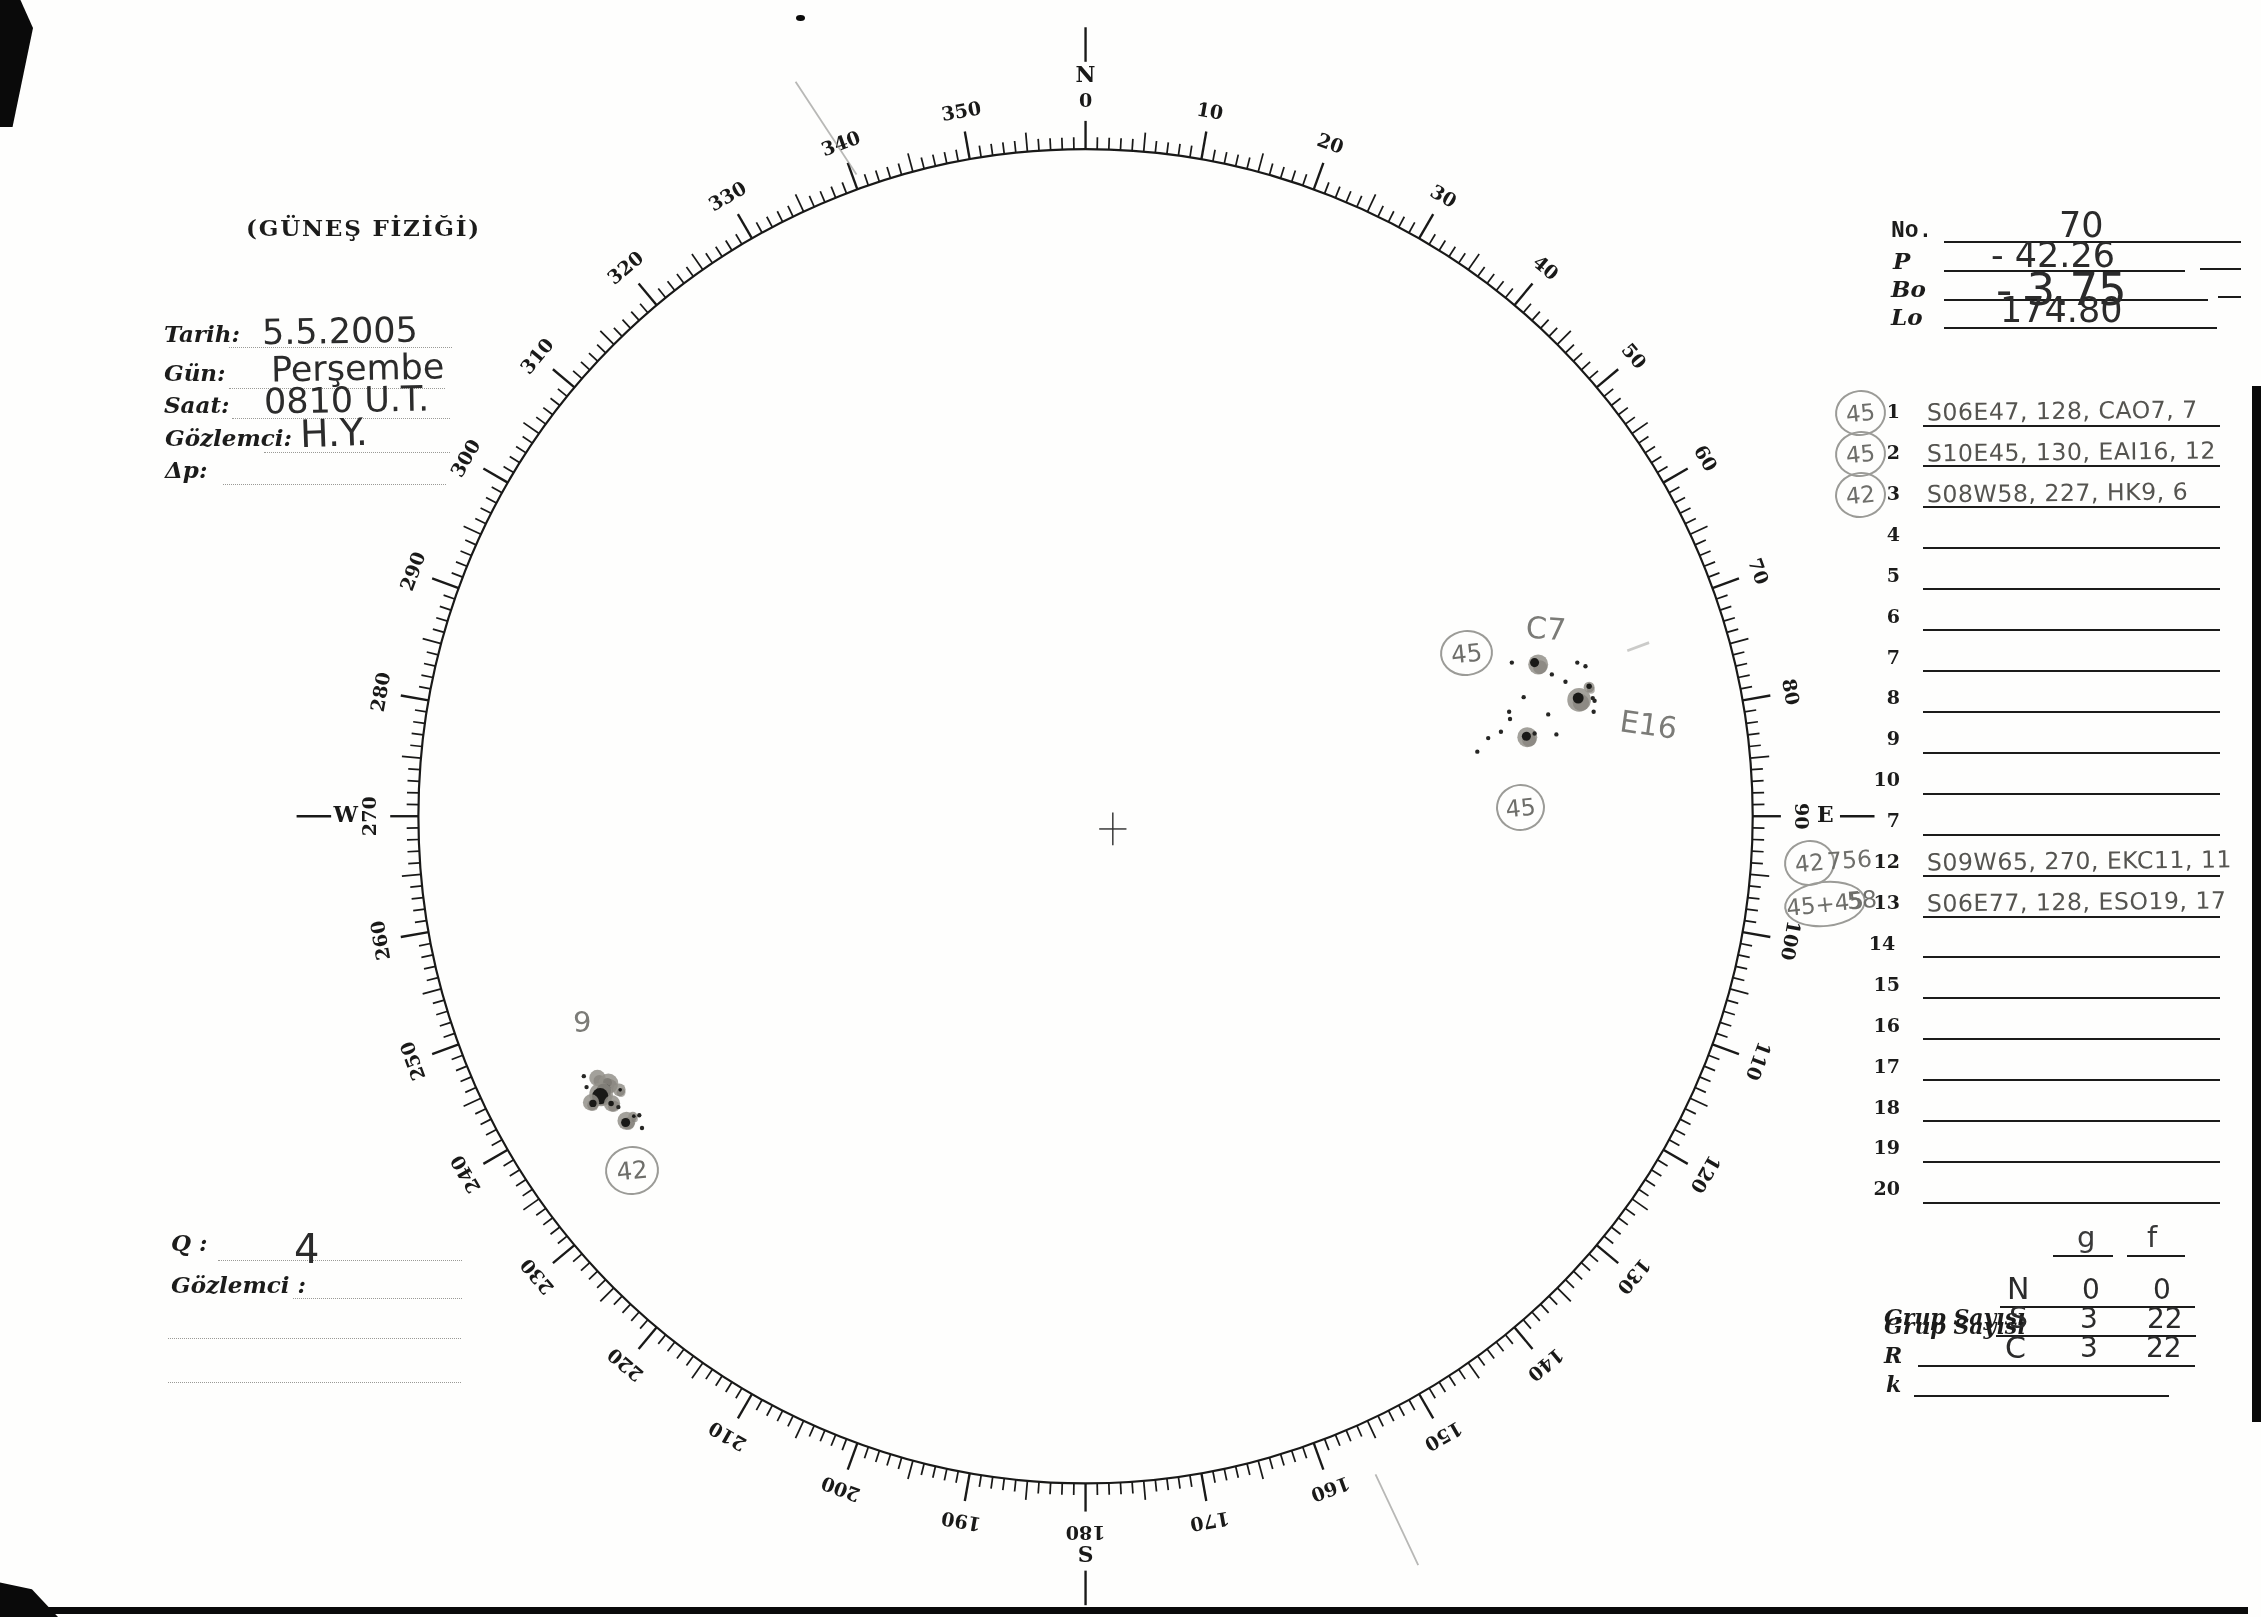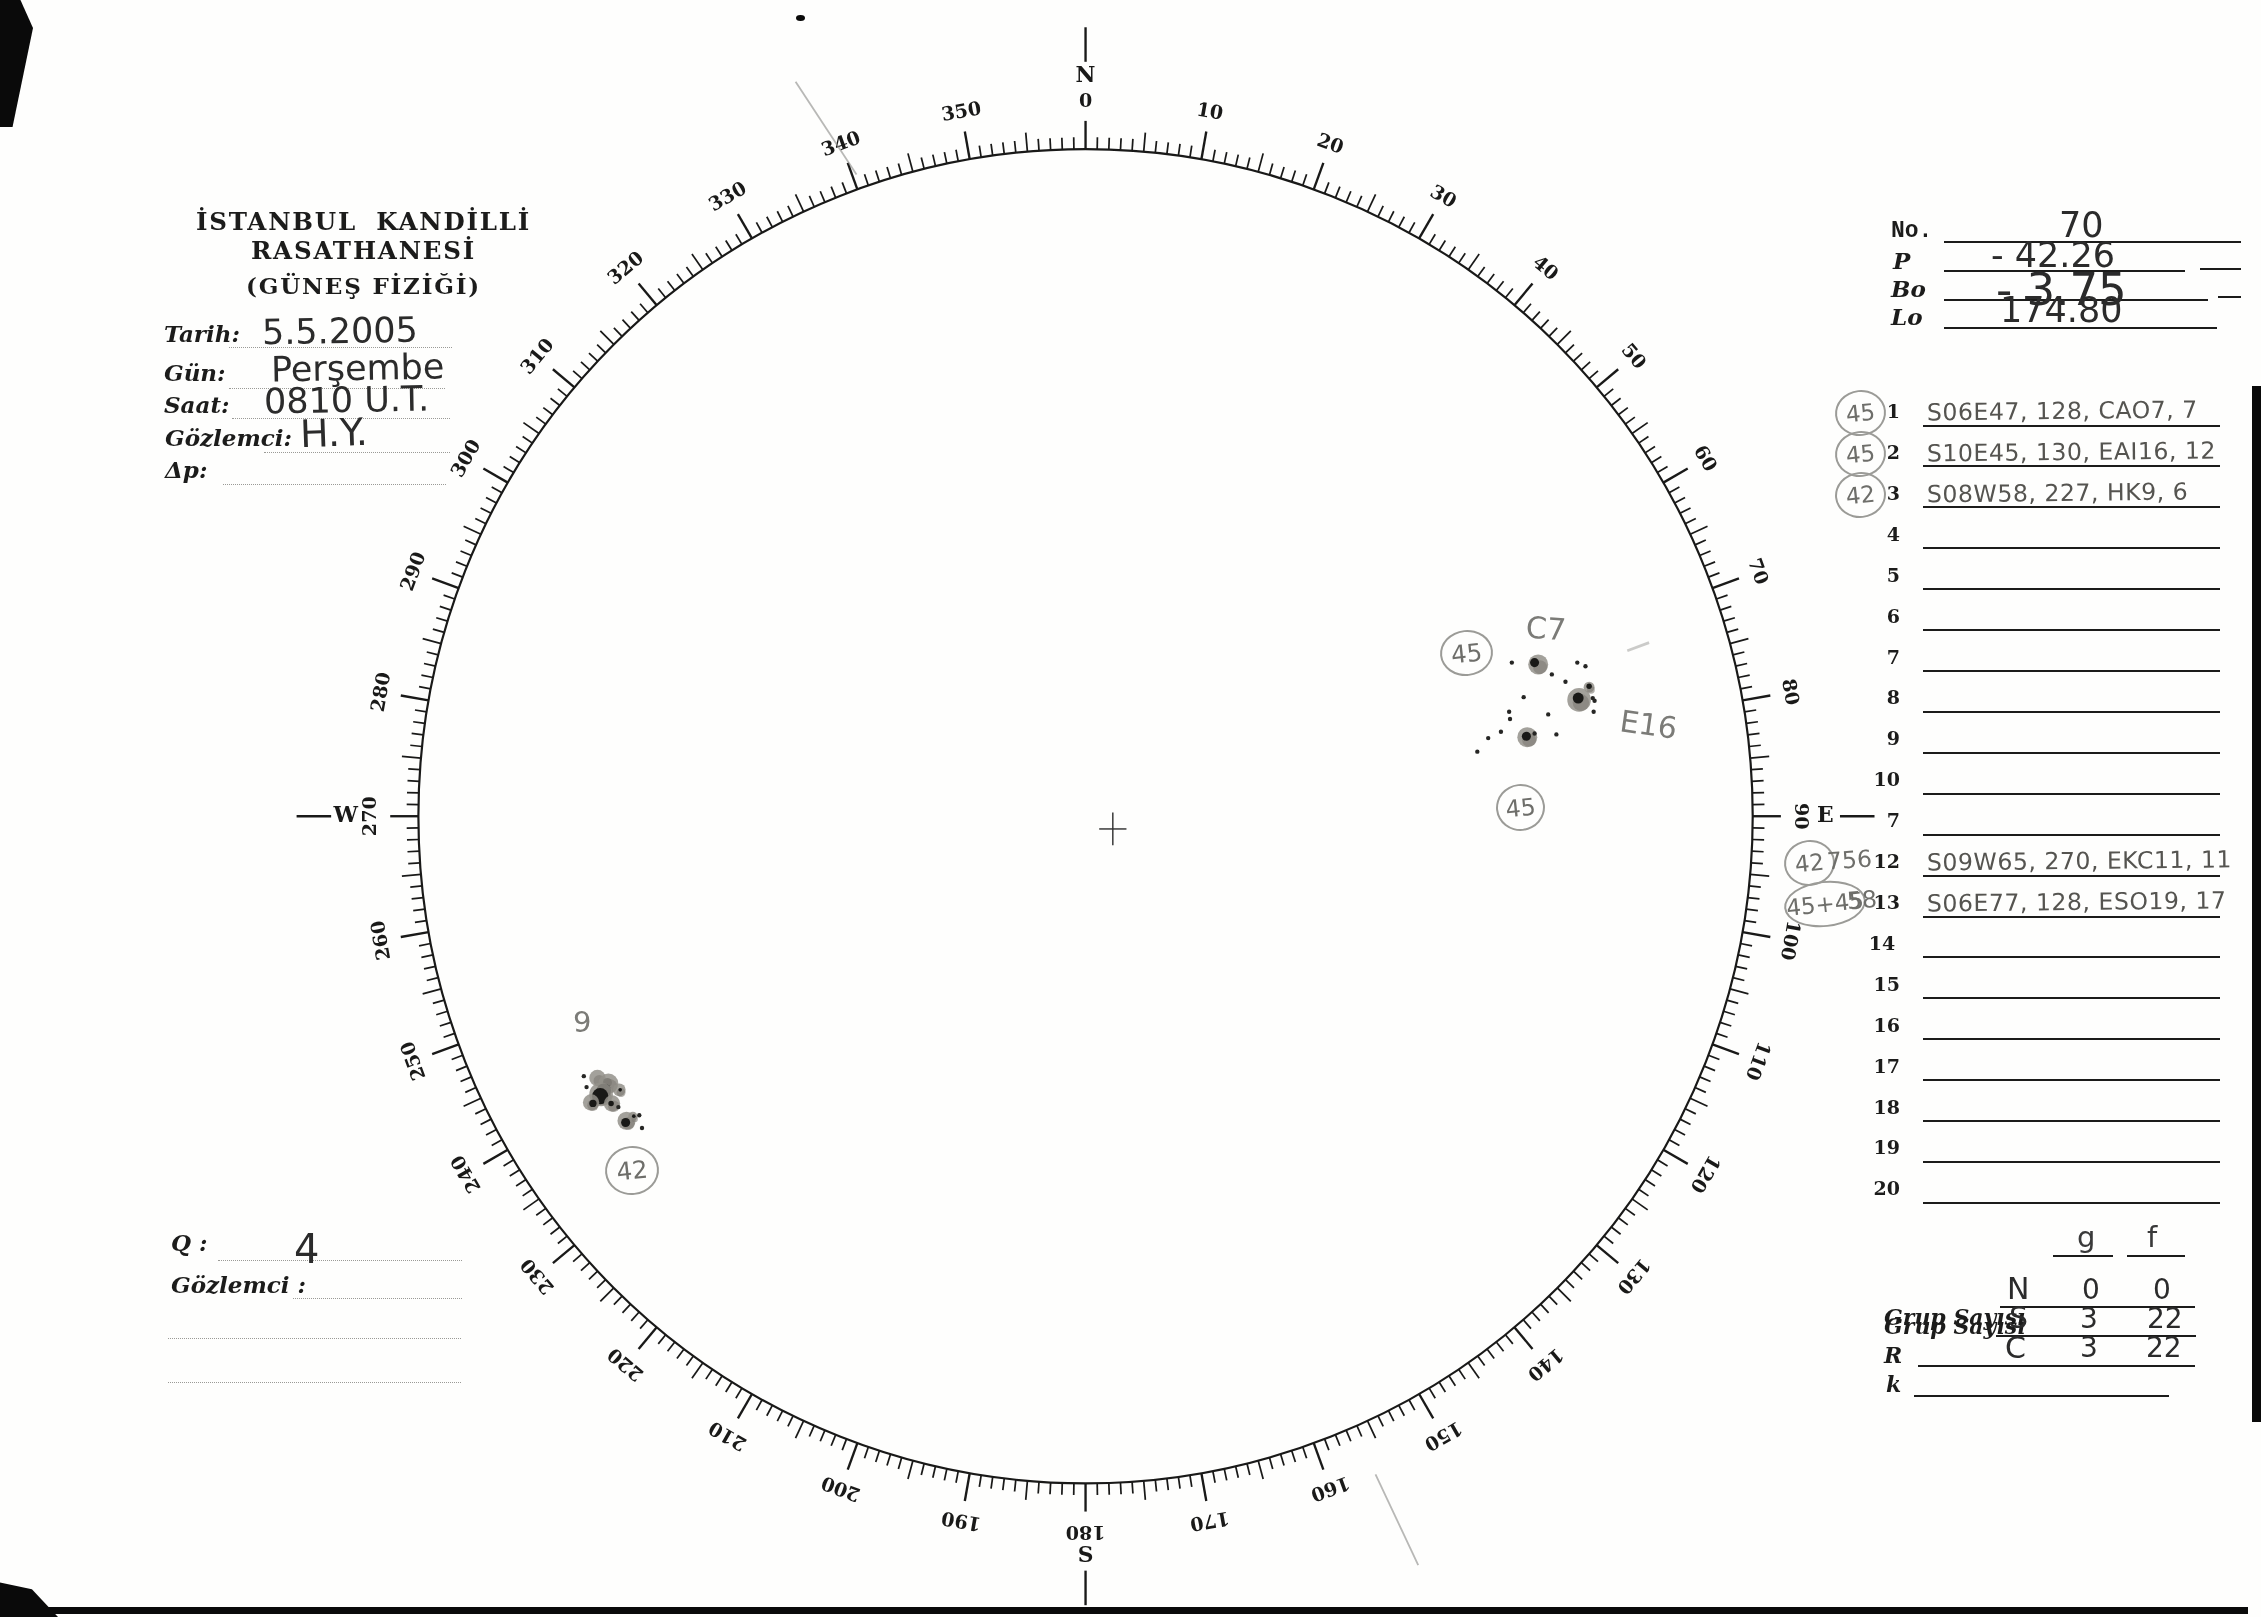--- a/index.html
+++ b/index.html
@@ -36,21 +36,20 @@
 
 <div class="sheet">
 
   <div class="art" style="left:0;top:0;width:33px;height:127px;clip-path:polygon(0 0,62% 0,100% 22%,38% 100%,0 100%);"></div>
   <div class="art" style="left:0;top:1569px;width:58px;height:48px;clip-path:polygon(0 28%,55% 42%,100% 100%,0 100%);"></div>
   <div class="art" style="left:14.5px;top:1607px;width:2233px;height:7.3px;"></div>
   <div class="art" style="left:2252px;top:386px;width:10px;height:1036px;"></div>
   <div class="art" style="left:796px;top:14.5px;width:9px;height:6.4px;border-radius:50%;"></div>
 
   <div class="hdr">
-    <div class="l1">İSTANBUL KANDİLLİ RASATHANESİ</div>
     <div class="l2">(GÜNEŞ FİZİĞİ)</div>
   </div>
 
   <span class="flabel" style="left:164px;top:320px;">Tarih:</span>
   <span class="dotline" style="left:229px;top:347px;width:223px;"></span>
   <span class="hv" style="left:262px;top:311px;font-size:35px;transform:rotate(-1deg);">5.5.2005</span>
 
   <span class="flabel" style="left:164px;top:359px;text-align:right;">Gün:</span>
   <span class="dotline" style="left:229px;top:388px;width:216px;"></span>
   <span class="hv" style="left:271px;top:348px;font-size:35px;transform:rotate(-1deg);">Perşembe</span>

